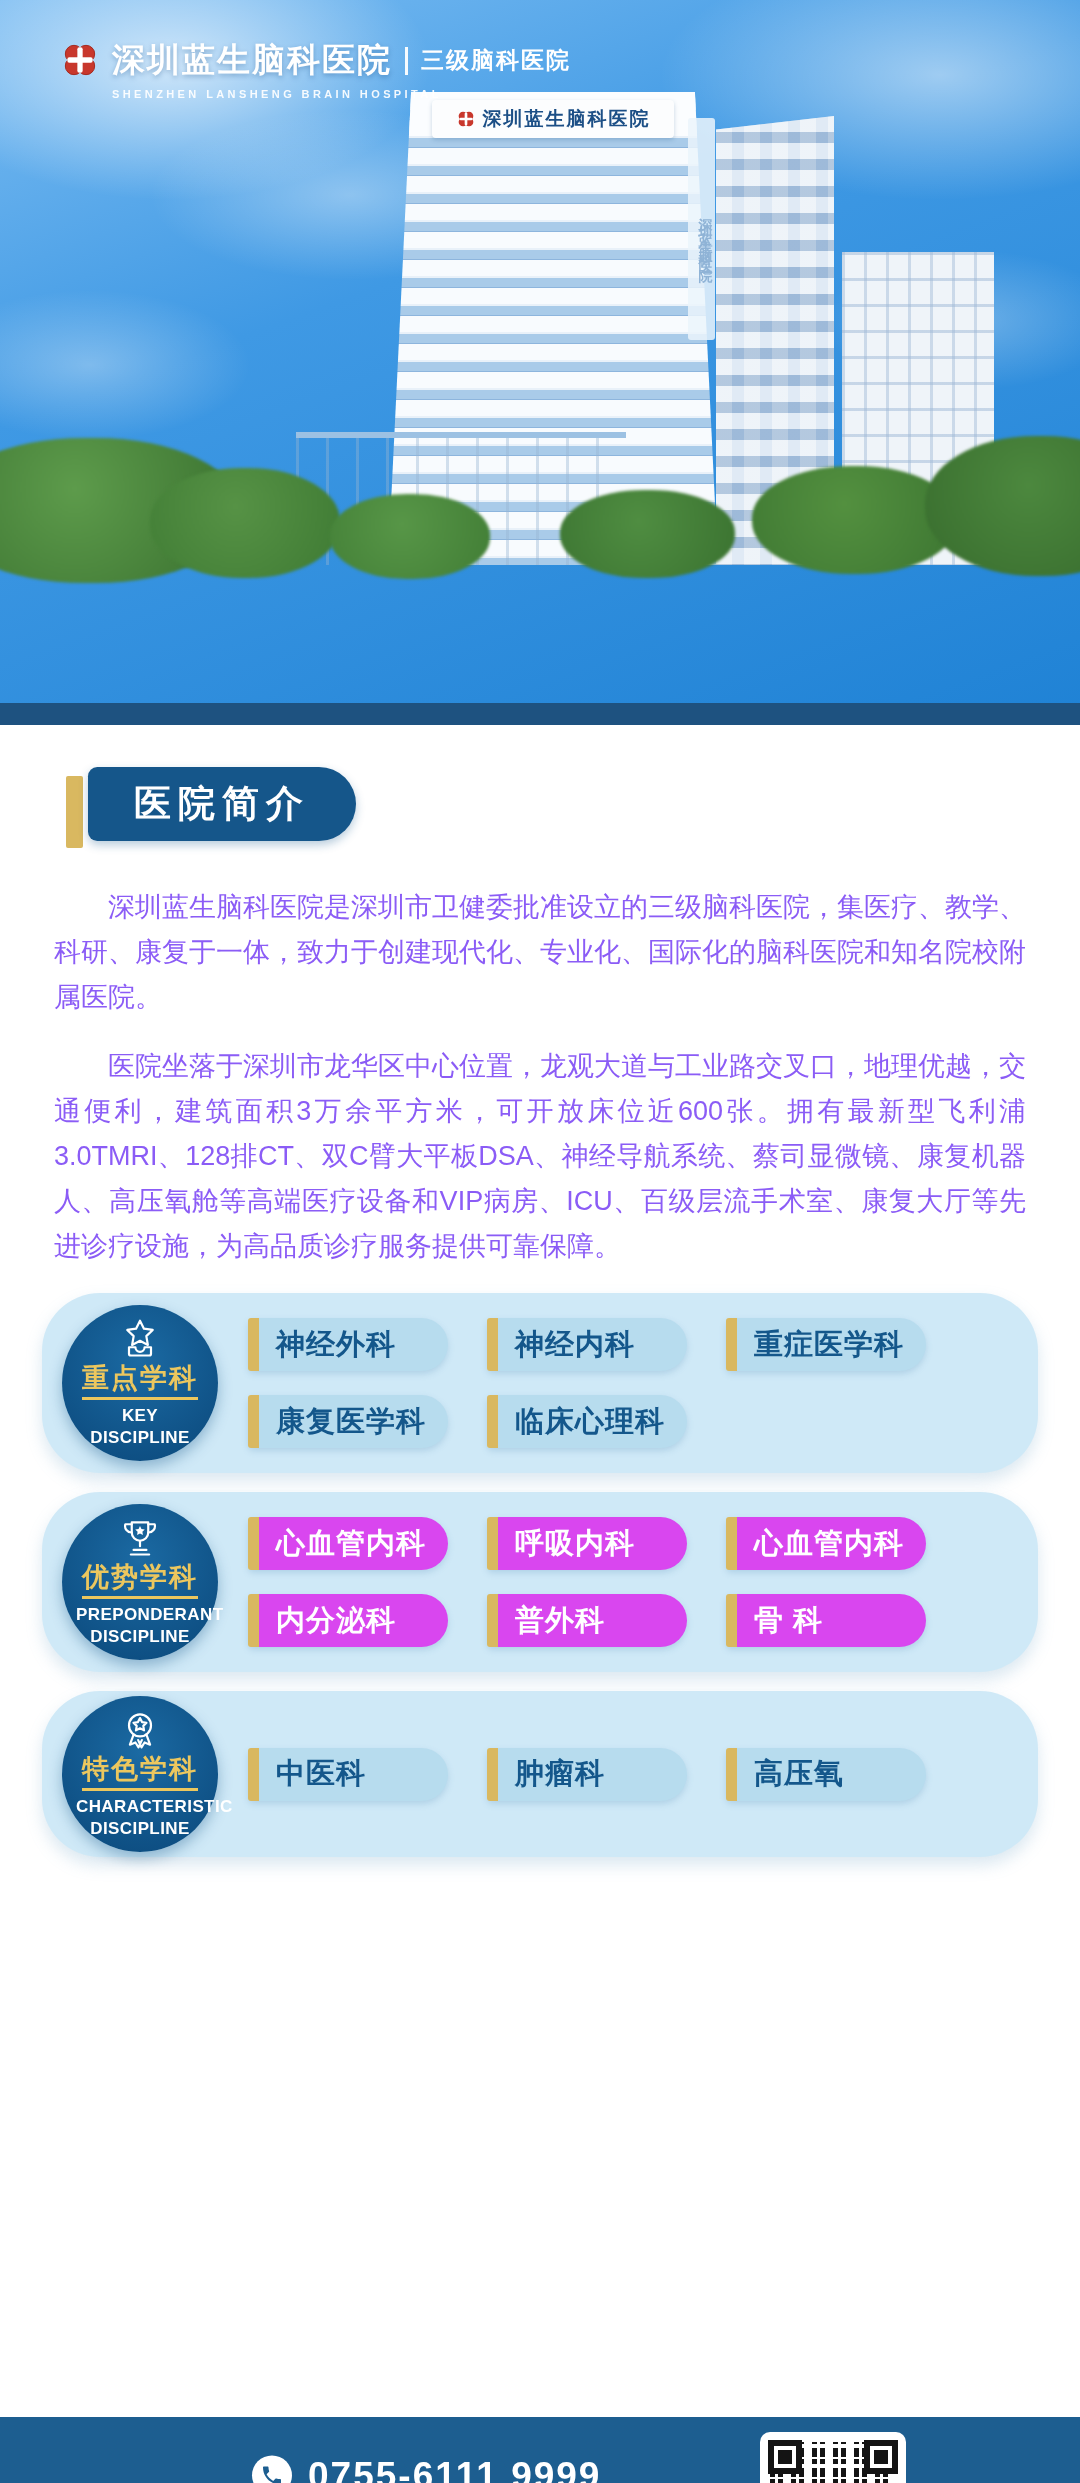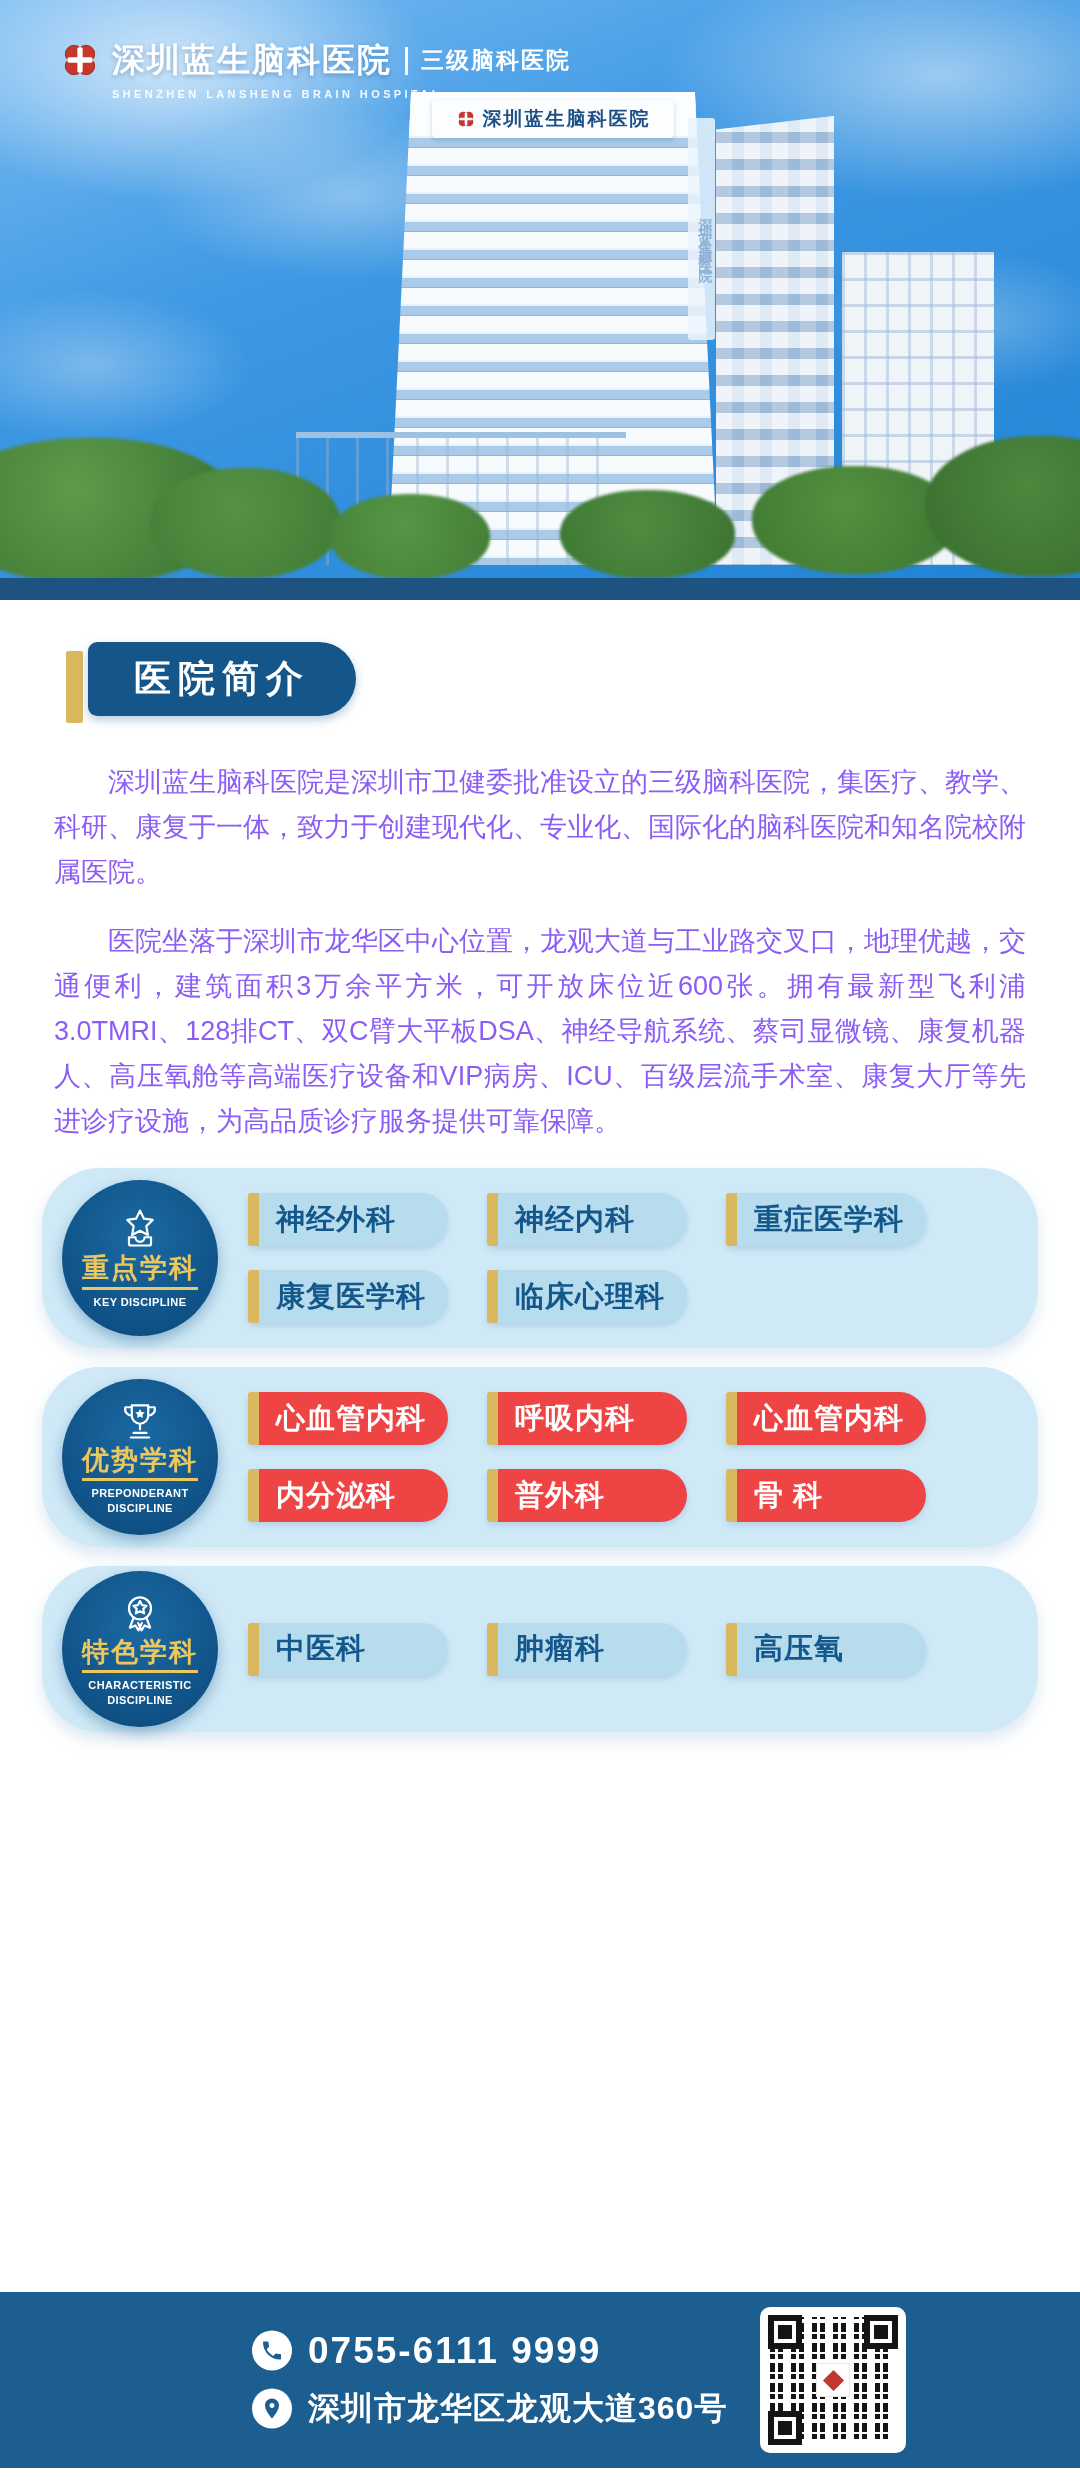--- a/index.html
+++ b/index.html
@@ -1,21 +1,21 @@
 <!DOCTYPE html>
 <html><head>
 <meta charset="utf-8">
 <style>
   * { margin:0; padding:0; box-sizing:border-box; }
   html,body { background:#fff; }
   body { font-family:"Liberation Sans","DejaVu Sans",sans-serif; }
   .page { position:relative; width:1080px; height:2483px; margin:0 auto; background:#fff; overflow:hidden; }
 
   
-  .hero { position:relative; height:600px; background:linear-gradient(160deg,#7cbdf2 0%,#3f99e4 38%,#1f82d5 100%); overflow:hidden; }
+  .hero { position:relative; height:725px; background:linear-gradient(160deg,#7cbdf2 0%,#3f99e4 38%,#1f82d5 100%); overflow:hidden; }
   .cloud { position:absolute; border-radius:50%; background:radial-gradient(closest-side,rgba(255,255,255,.9),rgba(255,255,255,0)); }
   .c1 { left:-90px; top:-70px; width:520px; height:270px; opacity:.75; }
   .c2 { right:-140px; top:-50px; width:560px; height:250px; opacity:.55; }
   .c3 { left:150px; top:110px; width:400px; height:170px; opacity:.4; }
   .c4 { left:-70px; top:290px; width:320px; height:150px; opacity:.35; }
   .c5 { right:-40px; top:250px; width:300px; height:140px; opacity:.3; }
 
   .brand { position:absolute; left:60px; top:38px; display:flex; align-items:flex-start; gap:12px; z-index:8; }
   .brand-logo { width:40px; height:40px; margin-top:2px; }
   .brand-col { display:flex; flex-direction:column; }
@@ -78,30 +78,30 @@
     padding:12px 26px 12px 20px; box-shadow:0 8px 16px rgba(125,172,205,.28); }
   .card-tall { height:180px; }
   .card-short { height:166px; }
   .circle { width:156px; height:156px; border-radius:50%; flex:0 0 auto;
     background:radial-gradient(circle at 50% 36%,#1b6aa3,#0e4f83 78%);
     display:flex; flex-direction:column; align-items:center; justify-content:center; text-align:center;
     box-shadow:0 6px 14px rgba(14,79,131,.35); }
   .circle svg { width:44px; height:44px; }
   .circle .ttl { color:#ecc75e; font-size:27px; font-weight:bold; letter-spacing:2px;
     border-bottom:3px solid #ecc75e; padding-bottom:4px; margin-top:3px; line-height:1.05; }
-  .circle .sub { color:#fff; font-size:11px; font-weight:bold; letter-spacing:.4px; margin-top:5px;
+  .circle .sub { color:#fff; font-size:17px; font-weight:bold; letter-spacing:.4px; margin-top:5px;
     line-height:1.3; max-width:128px; }
   .pills { flex:1; display:flex; flex-wrap:wrap; gap:24px 39px; margin-left:30px; align-content:center; }
   .pill { position:relative; height:53px; width:200px; display:flex; align-items:center;
     padding-left:28px; border-radius:6px 27px 27px 6px; font-size:29px; font-weight:bold;
     letter-spacing:1px; box-shadow:0 3px 6px rgba(100,150,190,.28); }
   .pill::before { content:""; position:absolute; left:0; top:0; bottom:0; width:11px;
     background:#d9b860; border-radius:3px 0 0 3px; }
   .pill-light { background:#b7dcee; color:#14578b; }
-  .pill-dark { background:#ef4444; color:#fff; }
+  .pill-dark { background:#d946ef; color:#fff; }
 
   
   .footer { position:relative; height:176px; background:#1d5e90; }
   .contact { position:absolute; left:252px; top:50%; transform:translateY(-50%);
     display:flex; flex-direction:column; gap:15px; }
   .crow { display:flex; align-items:center; gap:16px; color:#fff; }
   .cicon { width:40px; height:40px; border-radius:50%; background:#fff; flex:0 0 auto;
     display:flex; align-items:center; justify-content:center; }
   .cicon svg { width:24px; height:24px; fill:#1d5e90; }
   .phone-text { font-size:37px; font-weight:bold; letter-spacing:2px; }

